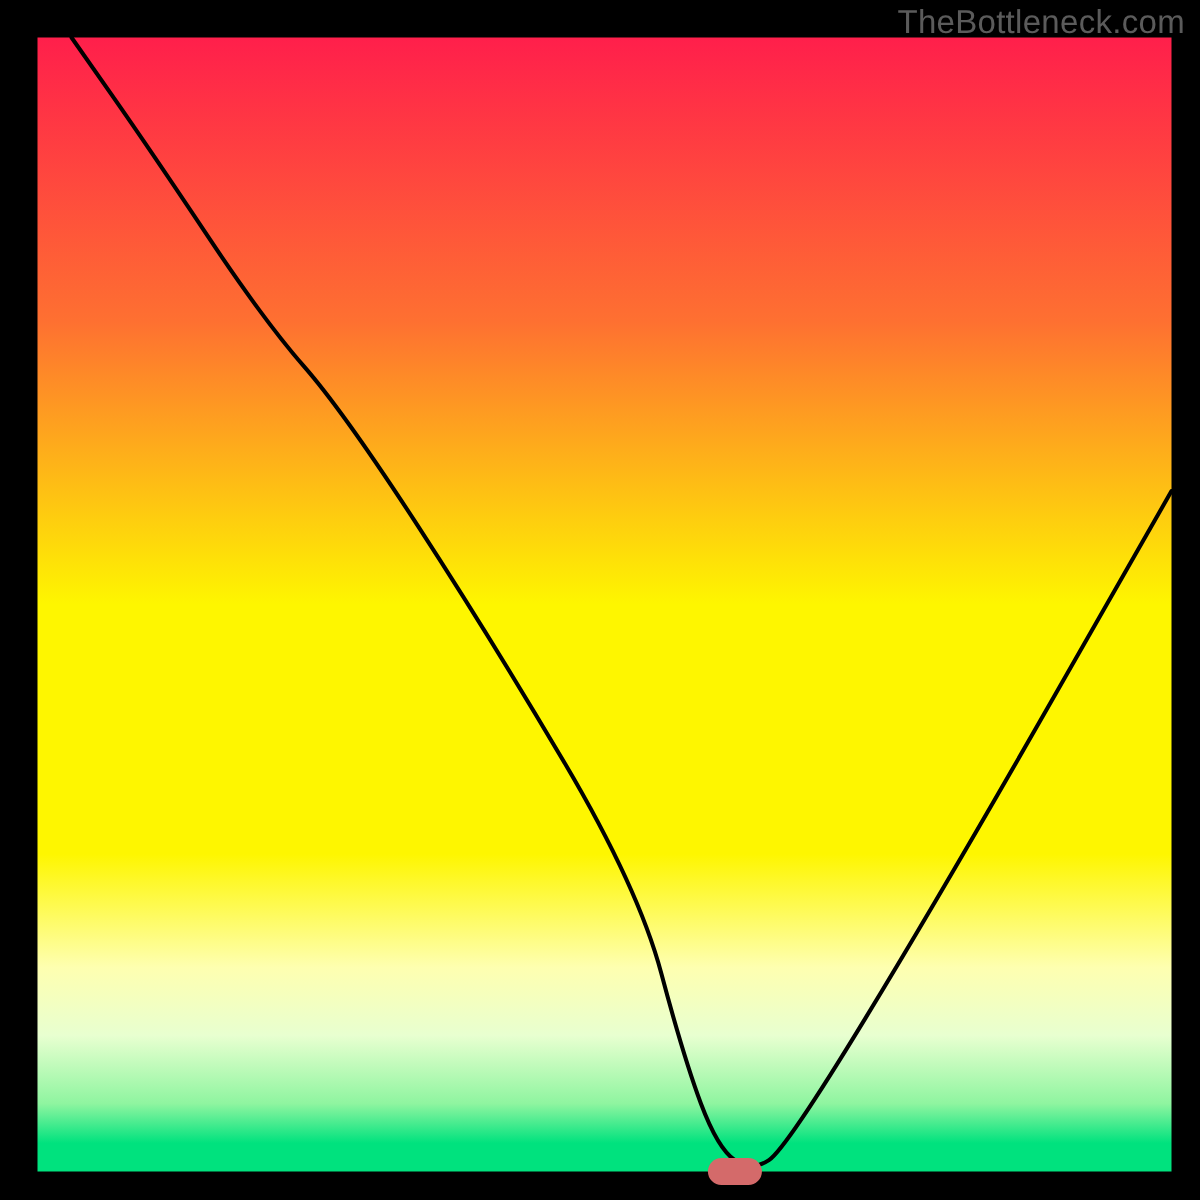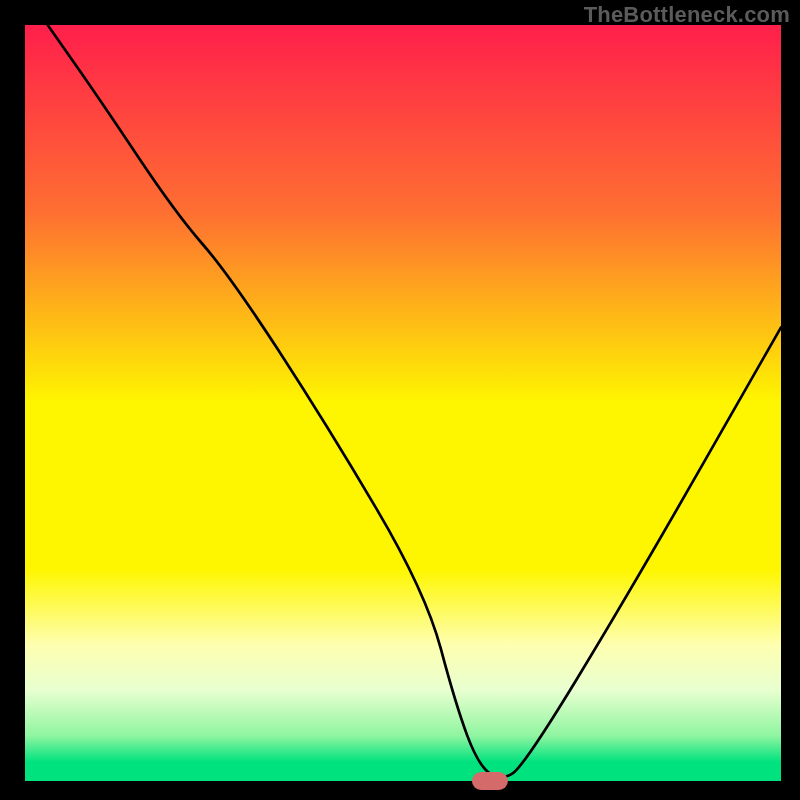--- a/index.html
+++ b/index.html
@@ -18,21 +18,21 @@
     height: 800px;
     background: #000;
   }
   .watermark {
     position: absolute;
     top: 2px;
     right: 10px;
     color: #5b5b5b;
     font-family: Arial, Helvetica, sans-serif;
     font-size: 22px;
-    font-weight: 700;
+    font-weight: 400;
     letter-spacing: 0.2px;
   }
   svg {
     position: absolute;
     left: 0;
     top: 0;
   }
 </style>
 </head>
 <body>

